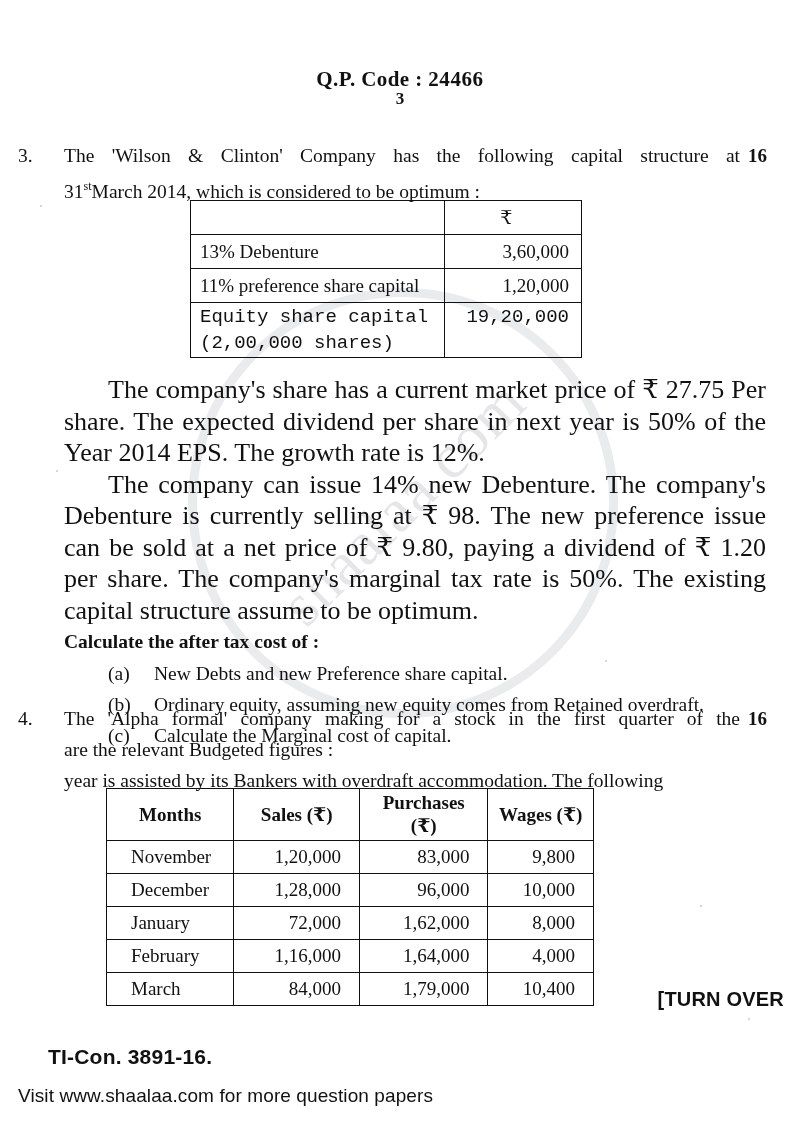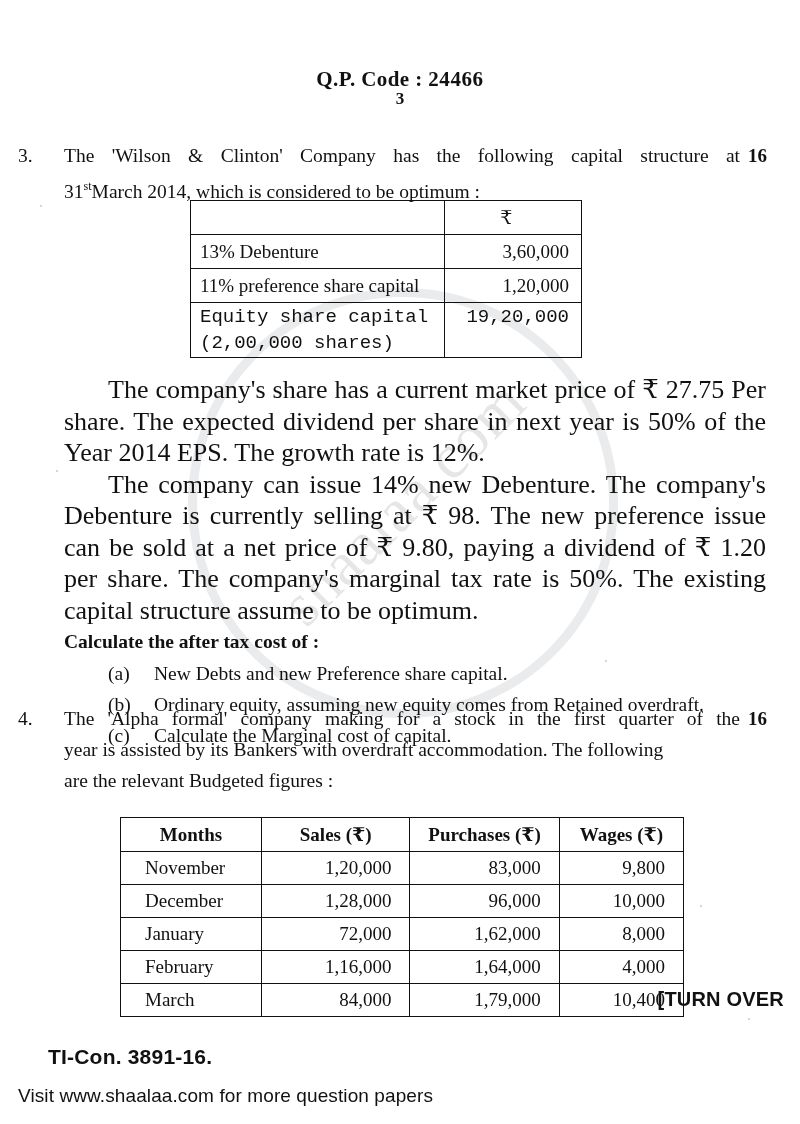--- a/index.html
+++ b/index.html
@@ -163,21 +163,21 @@
 
   
   #capital-table { left: 190px; top: 200px; width: 392px; }
   #capital-table td { height: 27px; }
   #capital-table .c-label { width: 282px; text-align: left; }
   #capital-table .c-amount { width: 110px; text-align: right; padding-right: 12px; }
   #capital-table .rupee-head { text-align: center; padding-right: 22px; }
   #capital-table .tall { height: 35px; vertical-align: top; font-family: Liberation Mono, monospace; }
 
   
-  #budget-table { left: 120px; top: 788px; width: 564px; margin-top: 29px; }
+  #budget-table { left: 106px; top: 788px; width: 488px; }
   #budget-table th {
     font-weight: bold;
     text-align: center;
     height: 27px;
     font-size: 19px;
   }
   #budget-table td { height: 26px; }
   #budget-table td.month { text-align: left; width: 100px; padding-left: 24px; }
   #budget-table td.num { text-align: right; padding-right: 18px; }
   #budget-table col.c-month { width: 117px; }
@@ -311,26 +311,26 @@
   </div>
 
   <div class="question" style="top:703px;">
     <div class="q-head">
       <div class="q-num">4.</div>
       <div class="q-body justify-line">The 'Alpha formal' company making for a stock in the first quarter of the</div>
       <div class="q-marks">16</div>
     </div>
     <div class="q-head">
       <div class="q-num"></div>
+      <div class="q-body plain-line">are the relevant Budgeted figures :</div>
+      <div class="q-marks"></div>
+    </div>
+    <div class="q-head">
+      <div class="q-num"></div>
       <div class="q-body plain-line">year is assisted by its Bankers with overdraft accommodation. The following</div>
-      <div class="q-marks"></div>
-    </div>
-    <div class="q-head">
-      <div class="q-num"></div>
-      <div class="q-body plain-line">are the relevant Budgeted figures :</div>
       <div class="q-marks"></div>
     </div>
   </div>
 
   <table class="exam" id="budget-table">
     <colgroup>
       <col class="c-month">
         <col class="c-sales">
         <col class="c-purch">
         <col class="c-wages">

